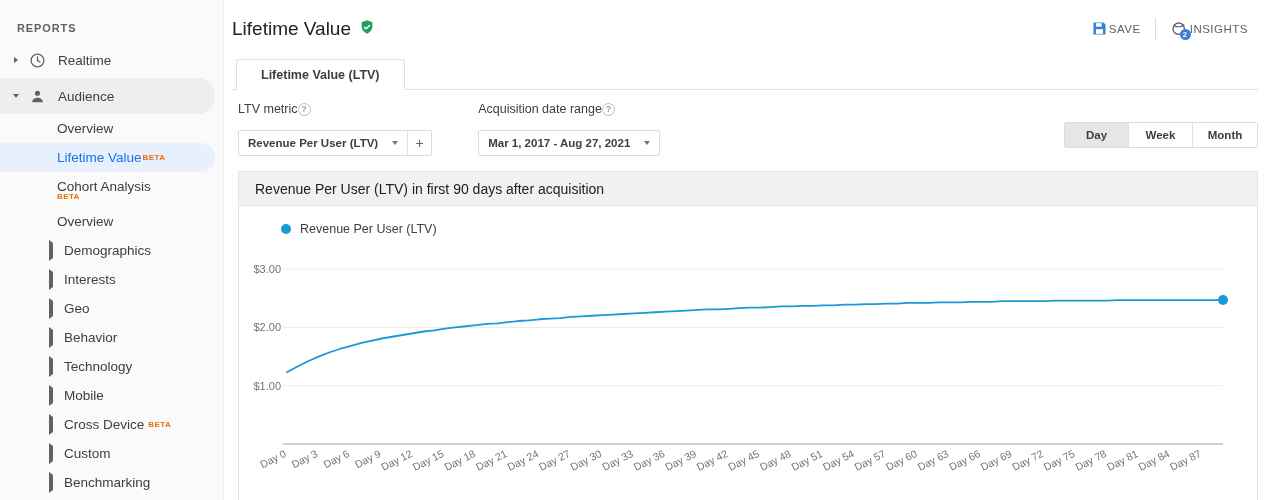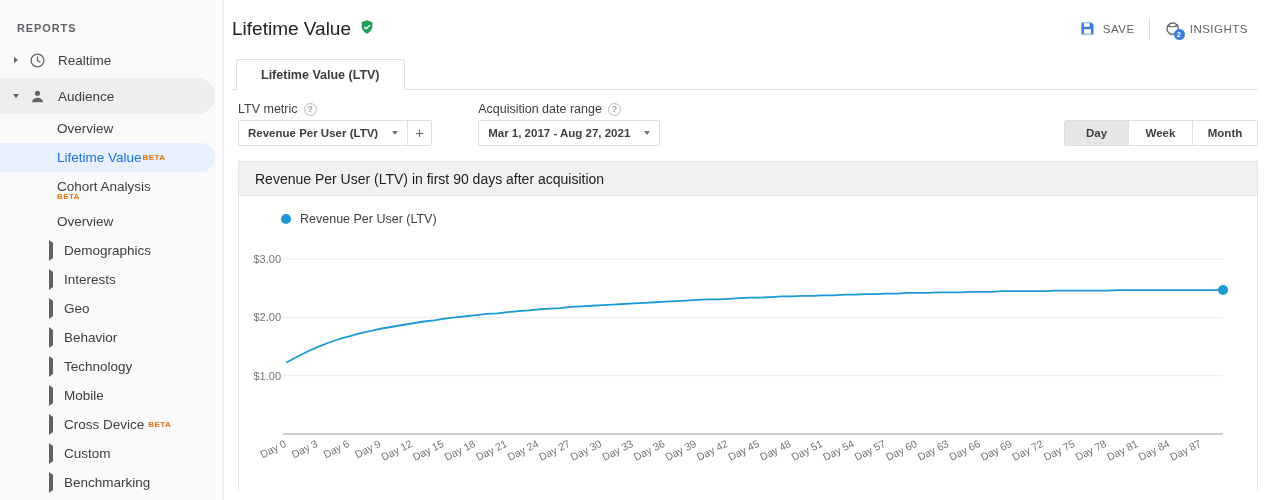--- a/index.html
+++ b/index.html
@@ -84,21 +84,21 @@
   .header {
     height: 58px; display: flex; align-items: center;
     padding: 0 14px 0 8px; background: #fff;
   }
   .page-title {
     font-size: 19px; color: #202124; font-weight: 400;
     display: flex; align-items: center; gap: 8px;
   }
   .header-spacer { flex: 1; }
   .hdr-btn {
-    display: flex; align-items: center; gap: 7px;
+    display: flex; align-items: center; gap: 1px;
     font-size: 11.5px; letter-spacing: .5px; color: #5f6368;
     cursor: pointer; padding: 0 10px; height: 32px;
   }
   .hdr-sep { width: 1px; height: 22px; background: #dadce0; margin: 0 4px; }
 
   
   .tabstrip {
     height: 32px; margin: 0 14px 0 8px;
     border-bottom: 1px solid #e0e0e0;
     display: flex; align-items: flex-end;
@@ -114,22 +114,22 @@
     position: relative; top: 1px;
   }
 
   
   .controls {
     display: flex; align-items: flex-end;
     padding: 12px 14px 0 14px; position: relative;
   }
   .ctrl-group { margin-right: 46px; }
   .ctrl-label {
-    font-size: 12.5px; color: #3c4043; margin-bottom: 4px;
-    display: flex; align-items: center; gap: 6px;
+    font-size: 12.5px; color: #3c4043; margin-bottom: 14px;
+    display: flex; align-items: center; 
   }
   .qmark {
     width: 13px; height: 13px; border-radius: 50%;
     border: 1px solid #bdbdbd; color: #9e9e9e;
     font-size: 9px; line-height: 11px; text-align: center;
     display: inline-block; font-weight: 700;
   }
   .select-box {
     display: flex; align-items: stretch;
     border: 1px solid #dcdcdc; background: #fff;
@@ -141,21 +141,21 @@
   .caret { width:0;height:0;border-top:4px solid #757575;border-left:3.5px solid transparent;border-right:3.5px solid transparent; }
   .select-plus {
     display:flex; align-items:center; justify-content:center;
     width: 24px; border-left: 1px solid #e0e0e0;
     color: #5f6368; font-size: 14px;
   }
   .date-box { min-width: 174px; justify-content: space-between; }
   .date-box .select-main { font-weight: 700; }
 
   .seg-wrap {
-    position: absolute; right: 14px; bottom: 0;
+    position: absolute; right: 14px; bottom: 8px;
     display: flex; border: 1px solid #dcdcdc; border-radius: 2px;
     overflow: hidden; height: 26px; background: #fff; margin-top: 20px;
   }
   .seg {
     width: 64px; display:flex; align-items:center; justify-content:center;
     font-size: 11.5px; font-weight: 700; color: #3c4043;
     cursor: pointer; background: #fff;
     border-right: 1px solid #e0e0e0;
   }
   .seg:last-child { border-right: none; }

